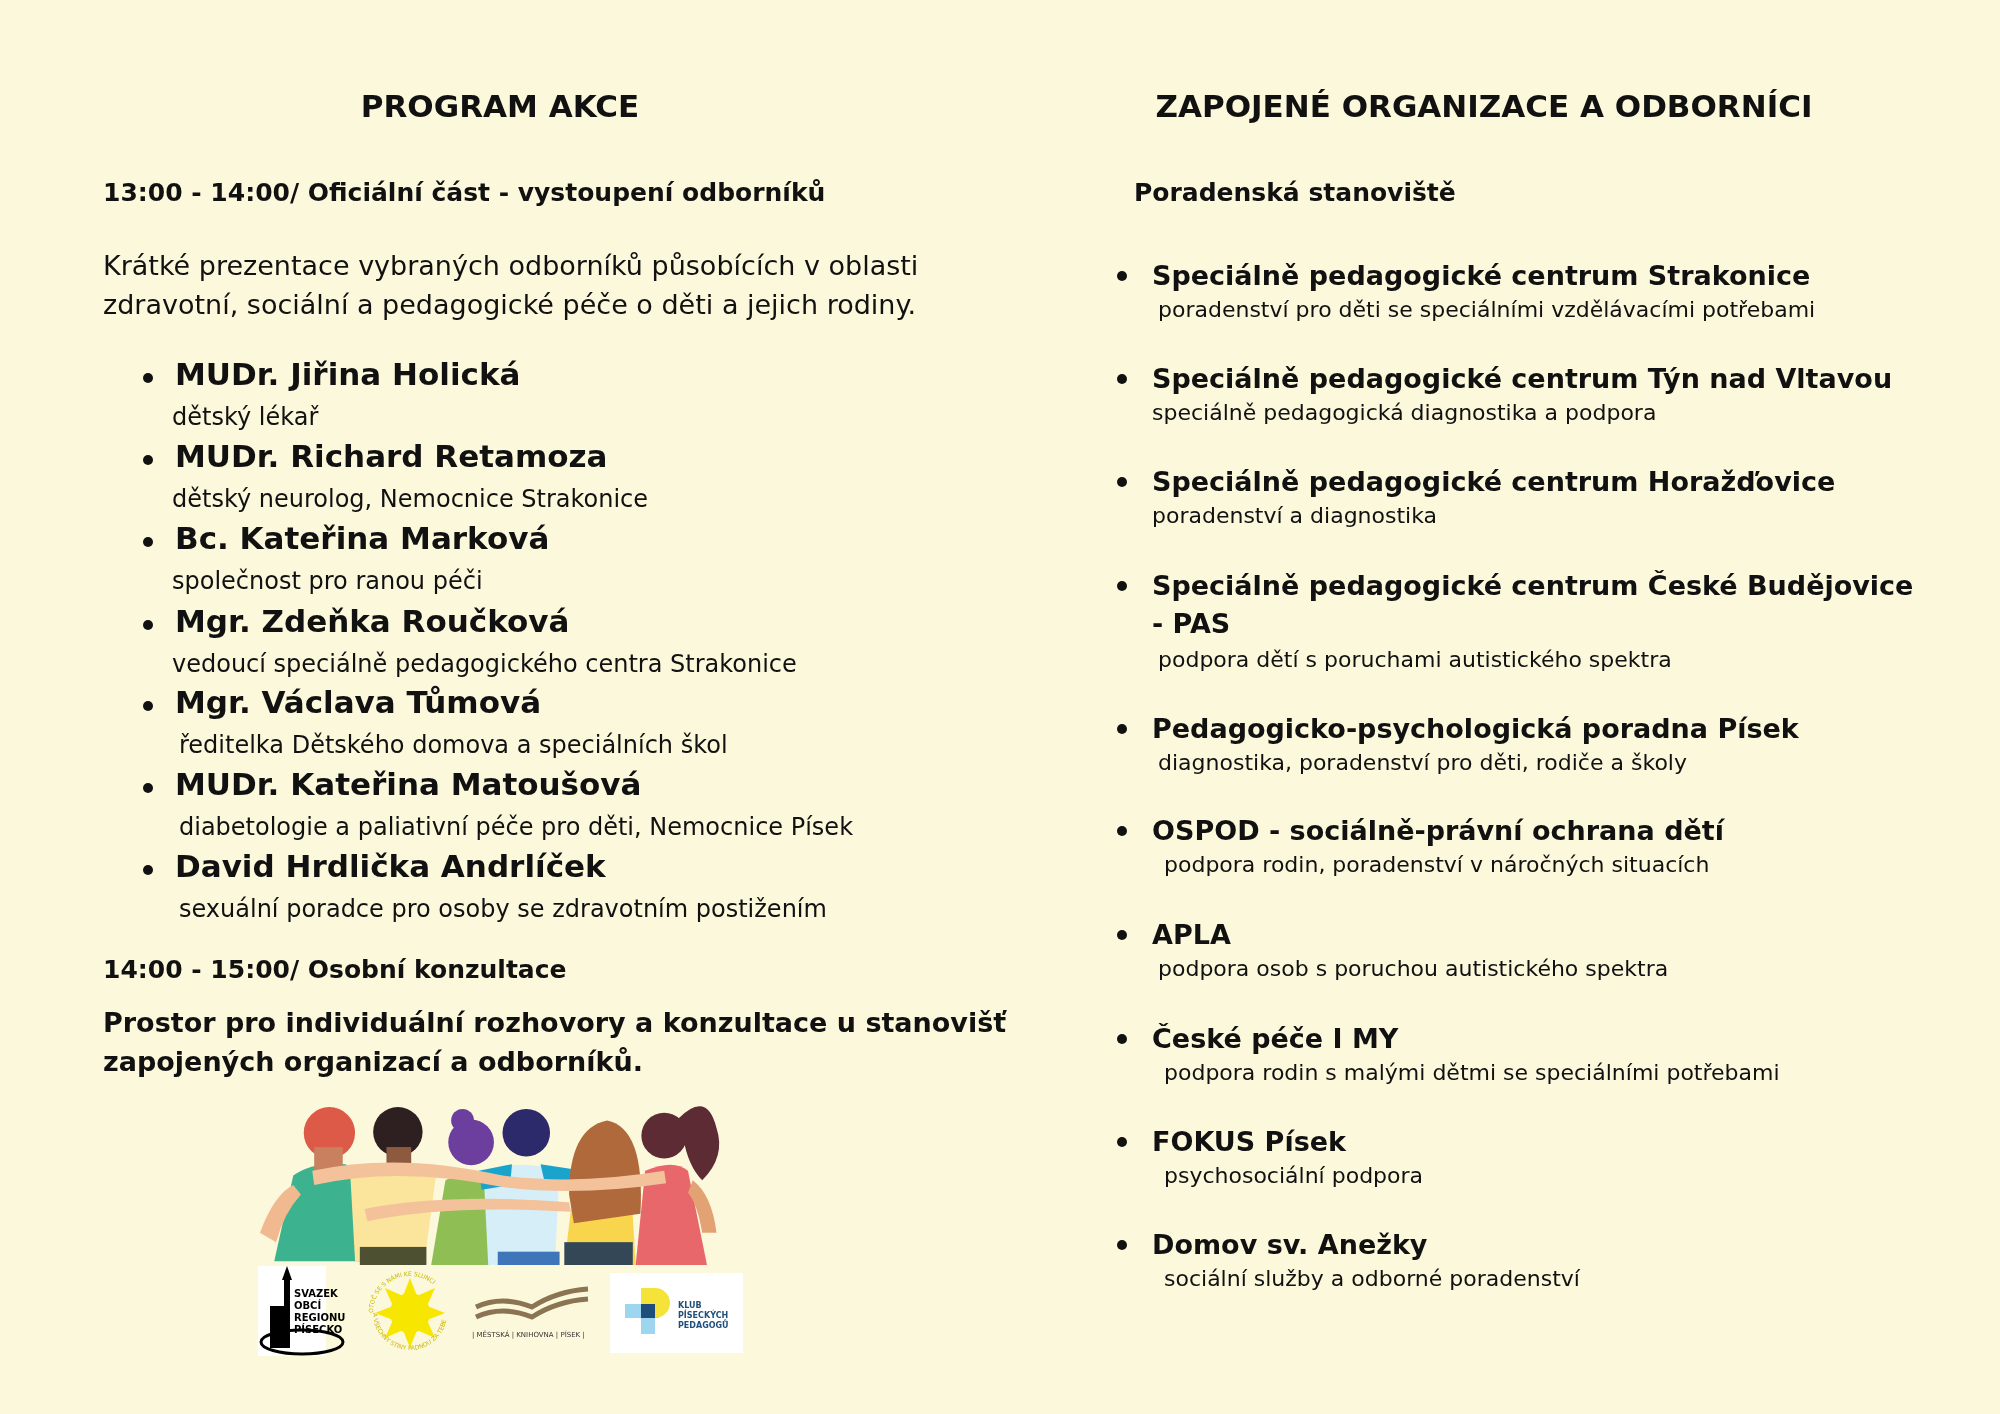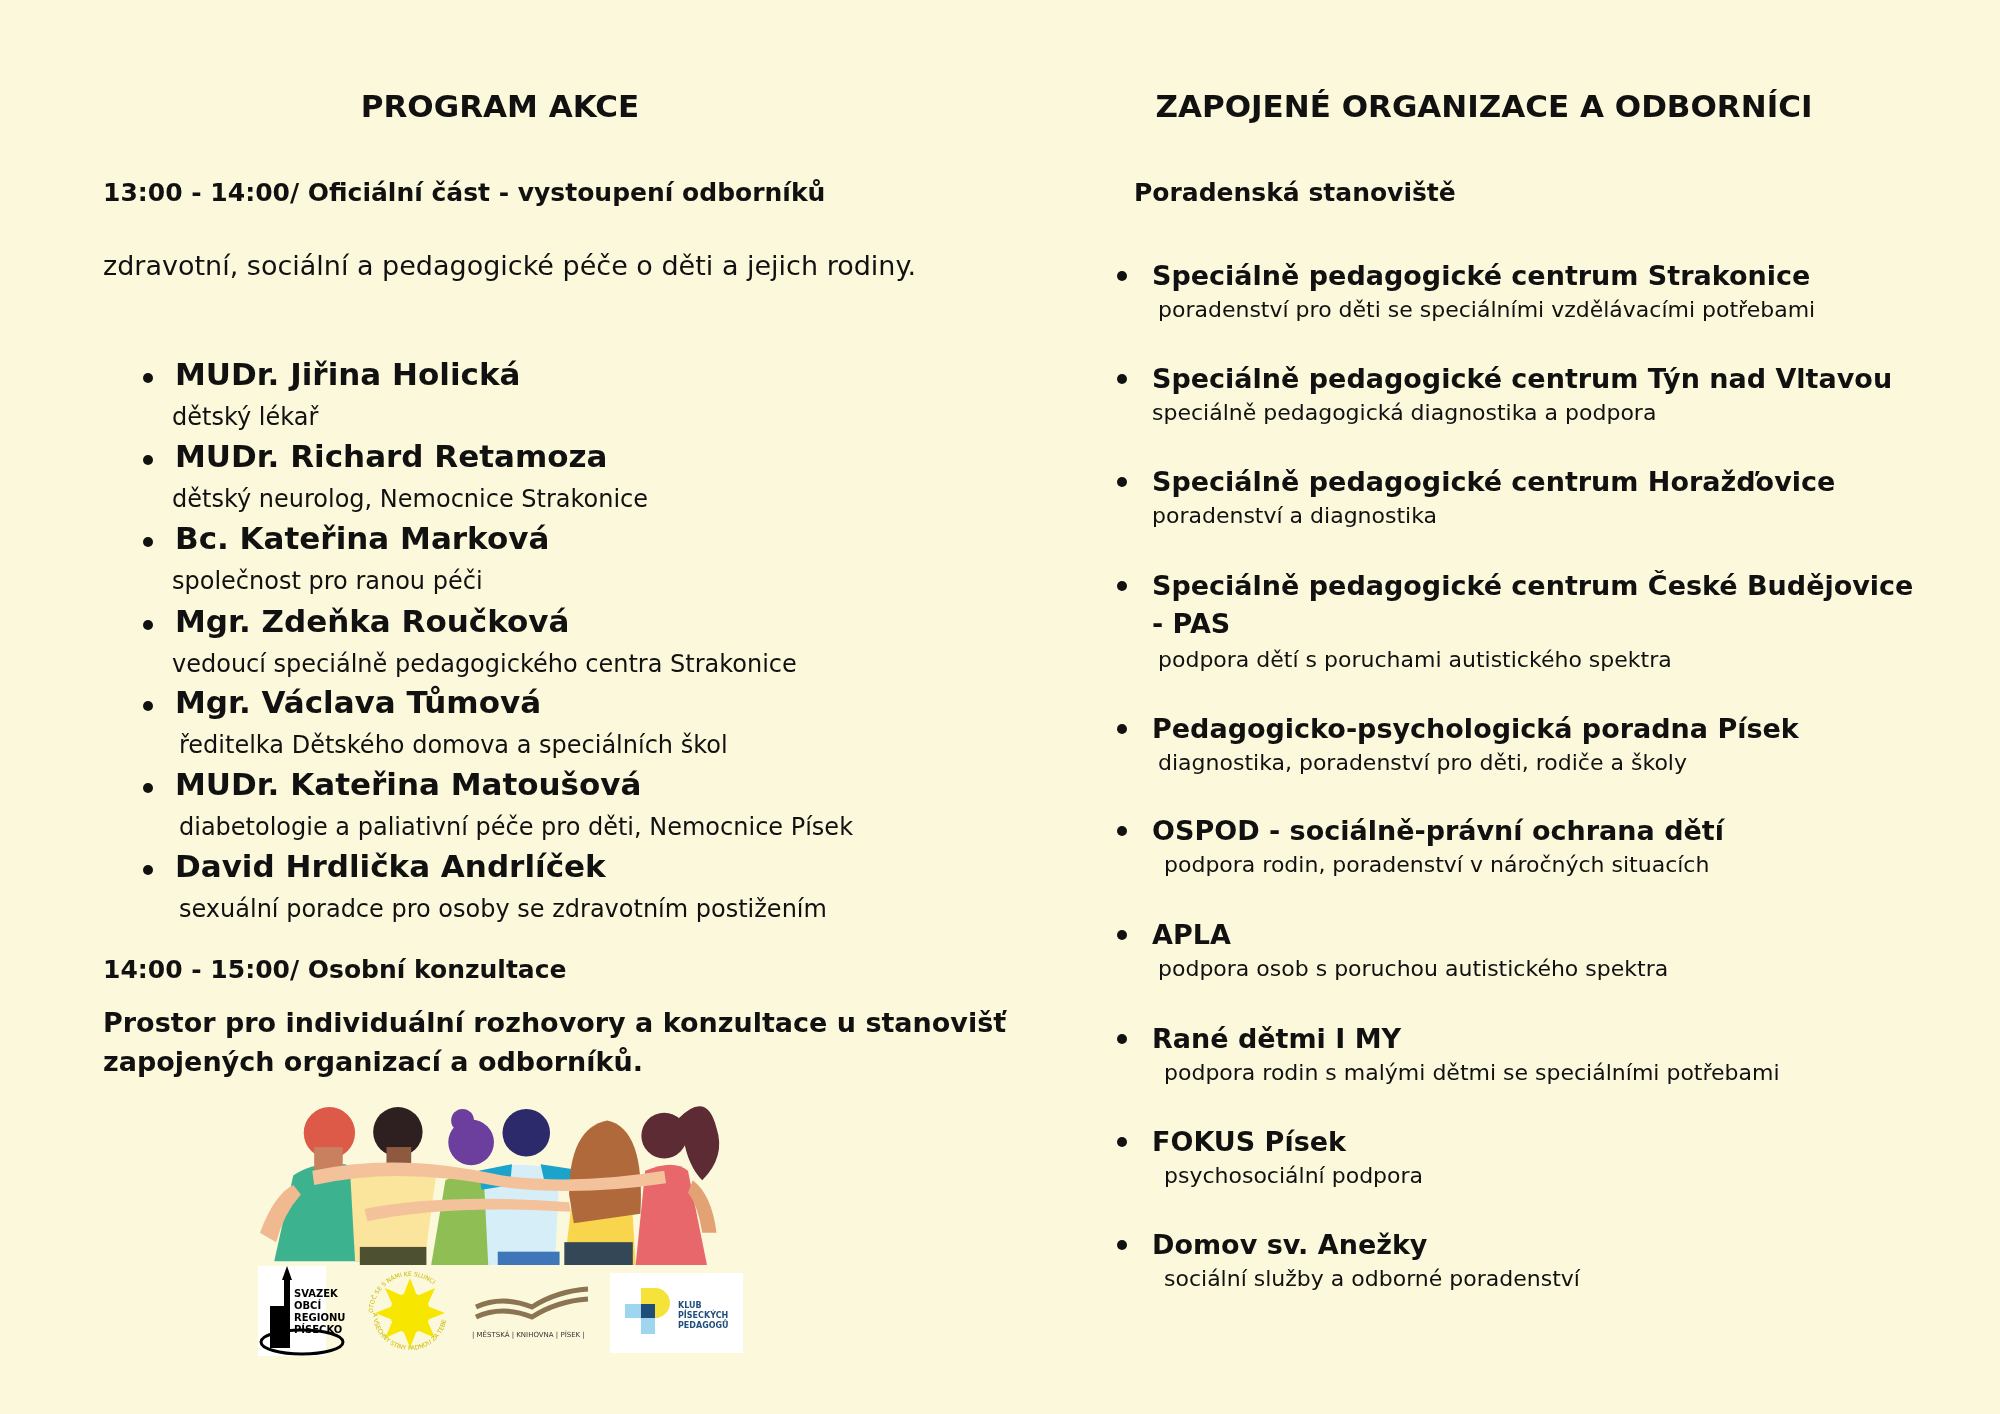--- a/index.html
+++ b/index.html
@@ -23,20 +23,21 @@
   .logo-text { font-family: "DejaVu Sans", sans-serif; font-weight: bold; }
 </style>
 </head>
 <body>
 
 <div class="abs h1" style="left:300px; width:400px; top:88px;">PROGRAM AKCE</div>
 
 <div class="abs h2" style="left:103px; top:178px;">13:00 - 14:00/ Oficiální část - vystoupení odborníků</div>
 
 <div class="abs para" style="left:103px; top:246px; white-space:nowrap;">
+  <div>Krátké prezentace vybraných odborníků působících v oblasti</div>
   <div>zdravotní, sociální a pedagogické péče o děti a jejich rodiny.</div>
 </div>
 
 <div>
   <div>
     <span class="bullet" style="left:143px; top:373px;"></span>
     <div class="abs name" style="left:175px; top:356px;">MUDr. Jiřina Holická</div>
     <div class="abs desc" style="left:172px; top:403px;">dětský lékař</div>
   </div>
   <div>
@@ -209,21 +210,21 @@
     <div class="abs rname" style="left:1152px; top:812px;">OSPOD - sociálně-právní ochrana dětí</div>
     <div class="abs rdesc" style="left:1164px; top:852px;">podpora rodin, poradenství v náročných situacích</div>
   </div>
   <div>
     <span class="bullet" style="left:1117px; top:930px;"></span>
     <div class="abs rname" style="left:1152px; top:916px;">APLA</div>
     <div class="abs rdesc" style="left:1158px; top:956px;">podpora osob s poruchou autistického spektra</div>
   </div>
   <div>
     <span class="bullet" style="left:1117px; top:1034px;"></span>
-    <div class="abs rname" style="left:1152px; top:1020px;">Rané dětmi I MY</div>
+    <div class="abs rname" style="left:1152px; top:1020px;">České péče I MY</div>
     <div class="abs rdesc" style="left:1164px; top:1060px;">podpora rodin s malými dětmi se speciálními potřebami</div>
   </div>
   <div>
     <span class="bullet" style="left:1117px; top:1137px;"></span>
     <div class="abs rname" style="left:1152px; top:1123px;">FOKUS Písek</div>
     <div class="abs rdesc" style="left:1164px; top:1163px;">psychosociální podpora</div>
   </div>
   <div>
     <span class="bullet" style="left:1117px; top:1240px;"></span>
     <div class="abs rname" style="left:1152px; top:1226px;">Domov sv. Anežky</div>

